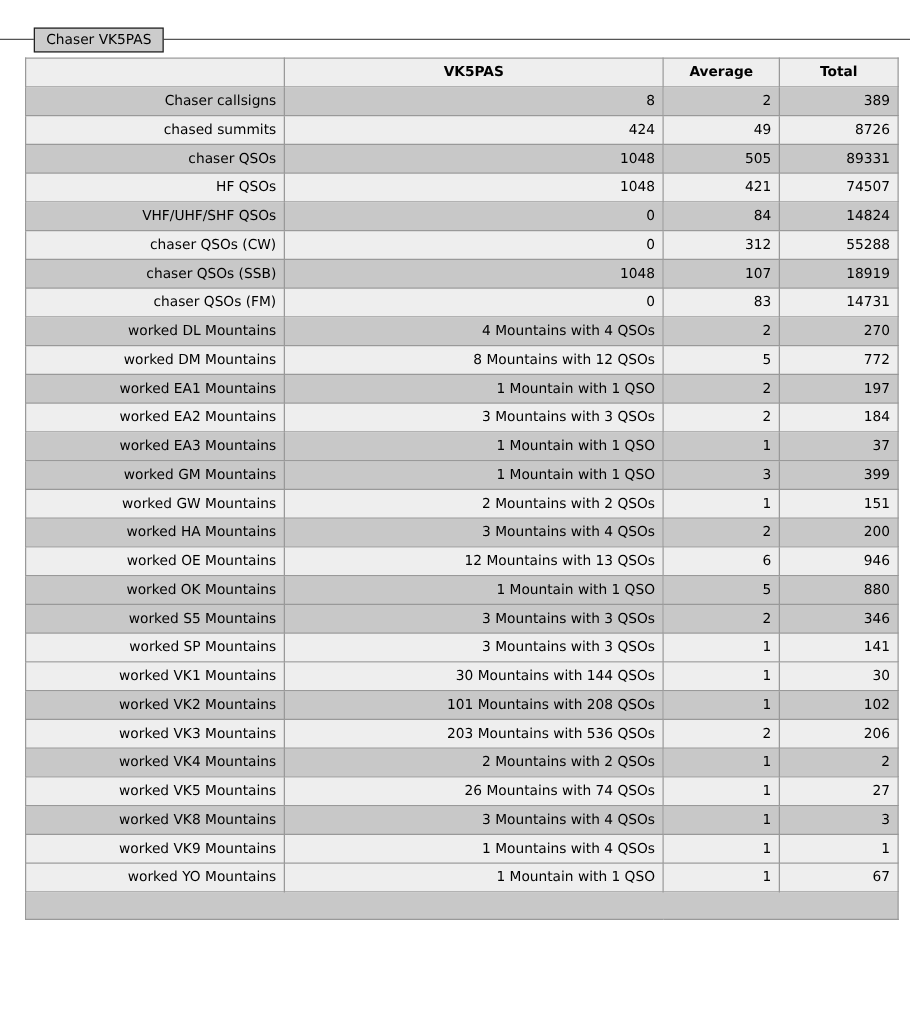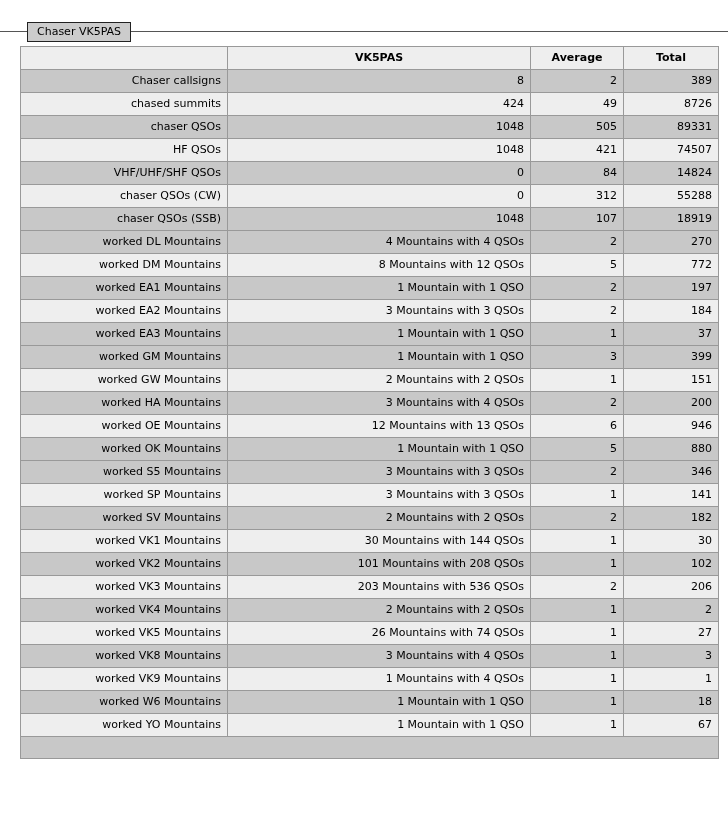--- a/index.html
+++ b/index.html
@@ -103,20 +103,26 @@
           <td>0</td>
           <td>312</td>
           <td>55288</td>
         </tr>
         <tr class="dark">
           <td><span>chaser QSOs (SSB)</span><span class="cs"></span><span></span></td>
           <td>1048</td>
           <td>107</td>
           <td>18919</td>
         </tr>
+        <tr class="light">
+          <td><span>chaser QSOs (FM)</span><span class="cs"></span><span></span></td>
+          <td>0</td>
+          <td>83</td>
+          <td>14731</td>
+        </tr>
         <tr class="dark">
           <td><span>worked </span><span class="cs">DL</span><span> Mountains</span></td>
           <td>4 Mountains with 4 QSOs</td>
           <td>2</td>
           <td>270</td>
         </tr>
         <tr class="light">
           <td><span>worked </span><span class="cs">DM</span><span> Mountains</span></td>
           <td>8 Mountains with 12 QSOs</td>
           <td>5</td>
@@ -175,26 +181,20 @@
           <td>3 Mountains with 3 QSOs</td>
           <td>2</td>
           <td>346</td>
         </tr>
         <tr class="light">
           <td><span>worked </span><span class="cs">SP</span><span> Mountains</span></td>
           <td>3 Mountains with 3 QSOs</td>
           <td>1</td>
           <td>141</td>
         </tr>
-        <tr class="dark">
-          <td><span>worked </span><span class="cs">SV</span><span> Mountains</span></td>
-          <td>2 Mountains with 2 QSOs</td>
-          <td>2</td>
-          <td>182</td>
-        </tr>
         <tr class="light">
           <td><span>worked </span><span class="cs">VK1</span><span> Mountains</span></td>
           <td>30 Mountains with 144 QSOs</td>
           <td>1</td>
           <td>30</td>
         </tr>
         <tr class="dark">
           <td><span>worked </span><span class="cs">VK2</span><span> Mountains</span></td>
           <td>101 Mountains with 208 QSOs</td>
           <td>1</td>
@@ -222,26 +222,20 @@
           <td><span>worked </span><span class="cs">VK8</span><span> Mountains</span></td>
           <td>3 Mountains with 4 QSOs</td>
           <td>1</td>
           <td>3</td>
         </tr>
         <tr class="light">
           <td><span>worked </span><span class="cs">VK9</span><span> Mountains</span></td>
           <td>1 Mountains with 4 QSOs</td>
           <td>1</td>
           <td>1</td>
-        </tr>
-        <tr class="dark">
-          <td><span>worked </span><span class="cs">W6</span><span> Mountains</span></td>
-          <td>1 Mountain with 1 QSO</td>
-          <td>1</td>
-          <td>18</td>
         </tr>
         <tr class="light">
           <td><span>worked </span><span class="cs">YO</span><span> Mountains</span></td>
           <td>1 Mountain with 1 QSO</td>
           <td>1</td>
           <td>67</td>
         </tr>
       </tbody>
     <tfoot>
       <tr class="footer-row">

